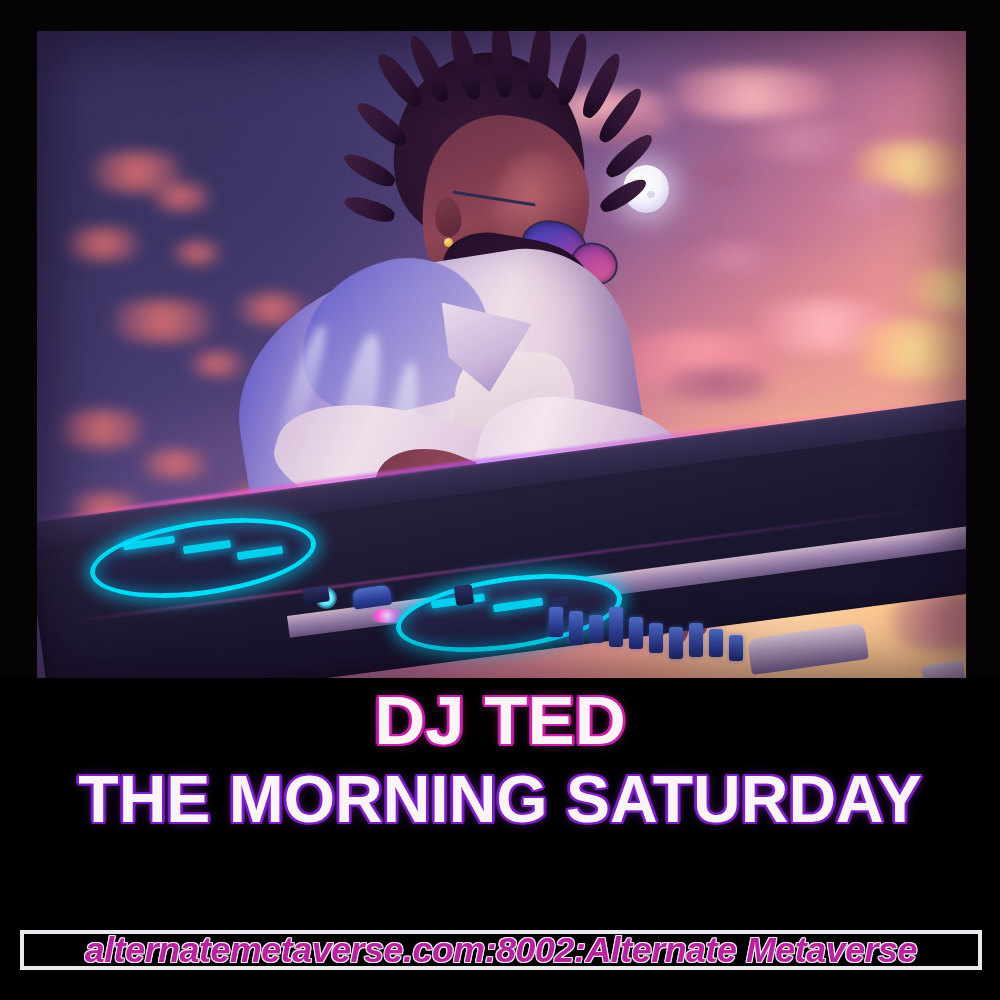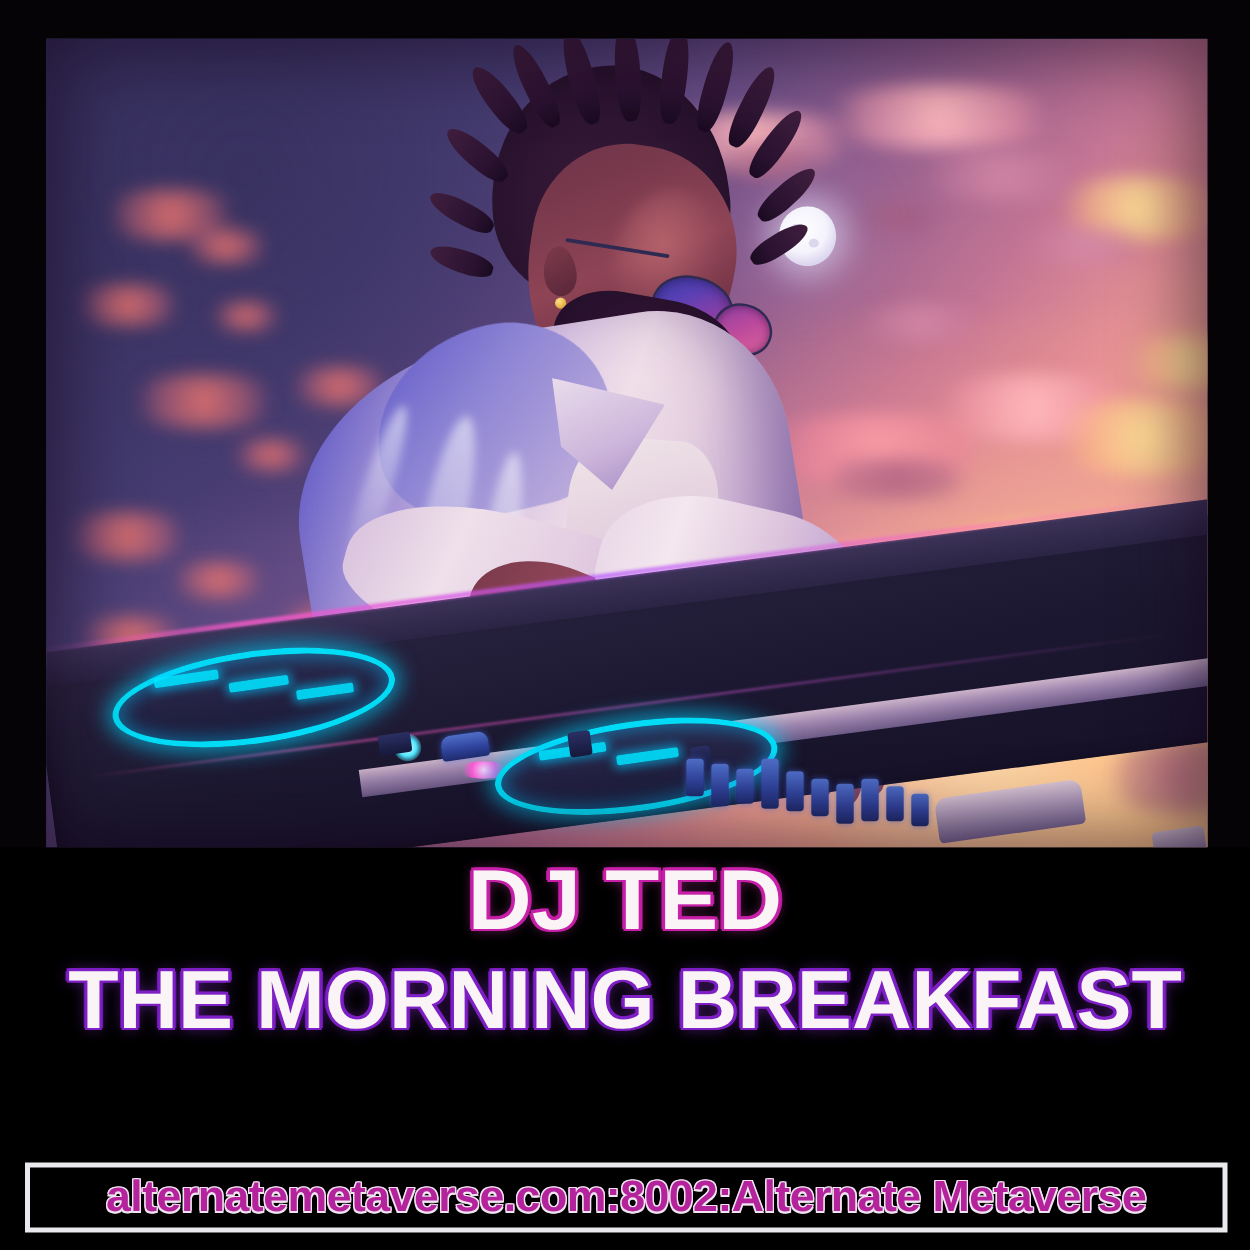--- a/index.html
+++ b/index.html
@@ -425,27 +425,28 @@
       -3px 0 0 #16206e, 3px 0 0 #16206e,
       0 0 10px rgba(50,70,220,0.5), 3px 4px 5px rgba(0,0,0,0.85);
   }
 
   
   #urlbanner {
     position: absolute;
     left: 20px;
     top: 252px;
     width: 962px;
-    height: 56px;
+    height: 40px;
     box-sizing: border-box;
     border: 4px solid #e9e9ee;
     background: #000000;
     display: flex;
     align-items: center;
     justify-content: center;
+    font-style: italic;
   }
   #url-text {
     font-family: "Liberation Sans", sans-serif;
     font-weight: bold;
     font-size: 35px;
     line-height: 36px;
     color: #b4239c;
     white-space: nowrap;
     letter-spacing: -0.4px;
     transform: scaleX(1.02);
@@ -596,21 +597,21 @@
       <div class="mixer-unit" style="left:886px; top:632px; width:42px;  height:30px; border-radius:4px;"></div>
     </div>
 
     <div class="vignette"></div>
   </div>
 
   <div id="textblock">
 
     <div class="headline" id="line-djted">DJ TED</div>
 
-    <div class="headline" id="line-breakfast">THE MORNING BREAKFAST</div>
+    <div class="headline" id="line-breakfast">THE MORNING SATURDAY</div>
 
 
     <div id="urlbanner">
       <span id="url-text">alternatemetaverse.com:8002:Alternate Metaverse</span>
     </div>
   </div>
 
 </div>
 
 </body></html>

